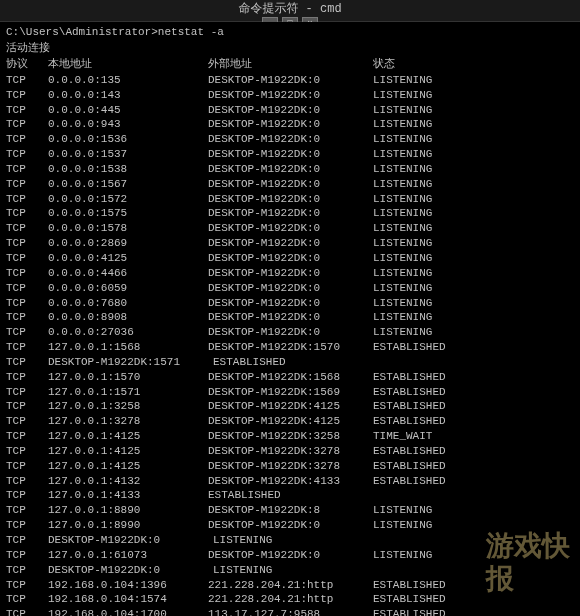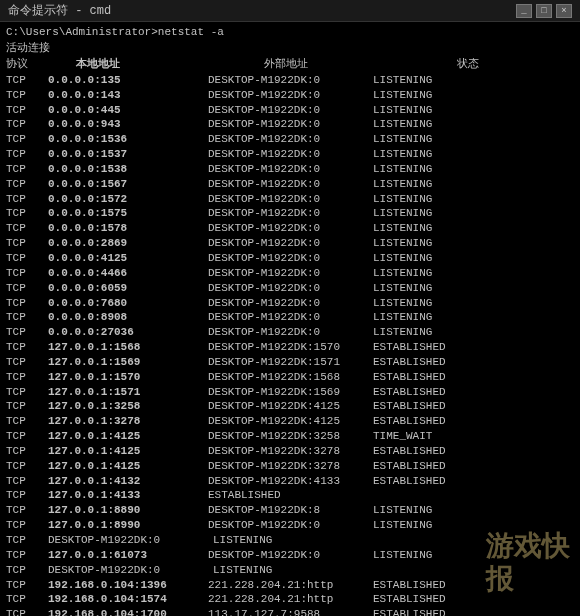--- a/index.html
+++ b/index.html
@@ -16,20 +16,21 @@
 
     
     .window-titlebar {
       background: #1a1a1a;
       height: 22px;
       display: flex;
       align-items: center;
       justify-content: space-between;
       padding: 0 8px;
       border-bottom: 1px solid #333;
+      flex-direction: column;
     }
     .window-title {
       color: #c0c0c0;
       font-size: 12px;
     }
     .window-controls {
       display: flex;
       gap: 4px;
     }
     .win-btn {
@@ -61,30 +62,29 @@
 
     .section-header {
       color: #c0c0c0;
       margin-bottom: 2px;
     }
 
     .col-headers {
       display: flex;
       color: #c0c0c0;
       margin-bottom: 1px;
-      gap: 28px;
     }
 
     .data-row {
       display: flex;
       line-height: 1.35;
     }
 
     .col-proto { width: 42px; min-width: 42px; }
-    .col-local  { width: 160px; min-width: 160px; font-weight: bold; }
+    .col-local  { width: 160px; min-width: 160px; }
     .col-foreign { width: 165px; min-width: 165px; }
     .col-state  { flex: 1; }
 
     
     .watermark {
       position: absolute;
       bottom: 20px;
       right: 10px;
       font-family: Arial, sans-serif;
       font-size: 28px;
@@ -231,21 +231,20 @@
           <span class="col-state">LISTENING</span>
         </div>
         <div class="data-row">
           <span class="col-proto">TCP</span>
           <span class="col-local">127.0.0.1:1568</span>
           <span class="col-foreign">DESKTOP-M1922DK:1570</span>
           <span class="col-state">ESTABLISHED</span>
         </div>
         <div class="data-row">
           <span class="col-proto">TCP</span>
-          <span class="col-local">127.0.0.1:1569</span>
           <span class="col-foreign">DESKTOP-M1922DK:1571</span>
           <span class="col-state">ESTABLISHED</span>
         </div>
         <div class="data-row">
           <span class="col-proto">TCP</span>
           <span class="col-local">127.0.0.1:1570</span>
           <span class="col-foreign">DESKTOP-M1922DK:1568</span>
           <span class="col-state">ESTABLISHED</span>
         </div>
         <div class="data-row">

